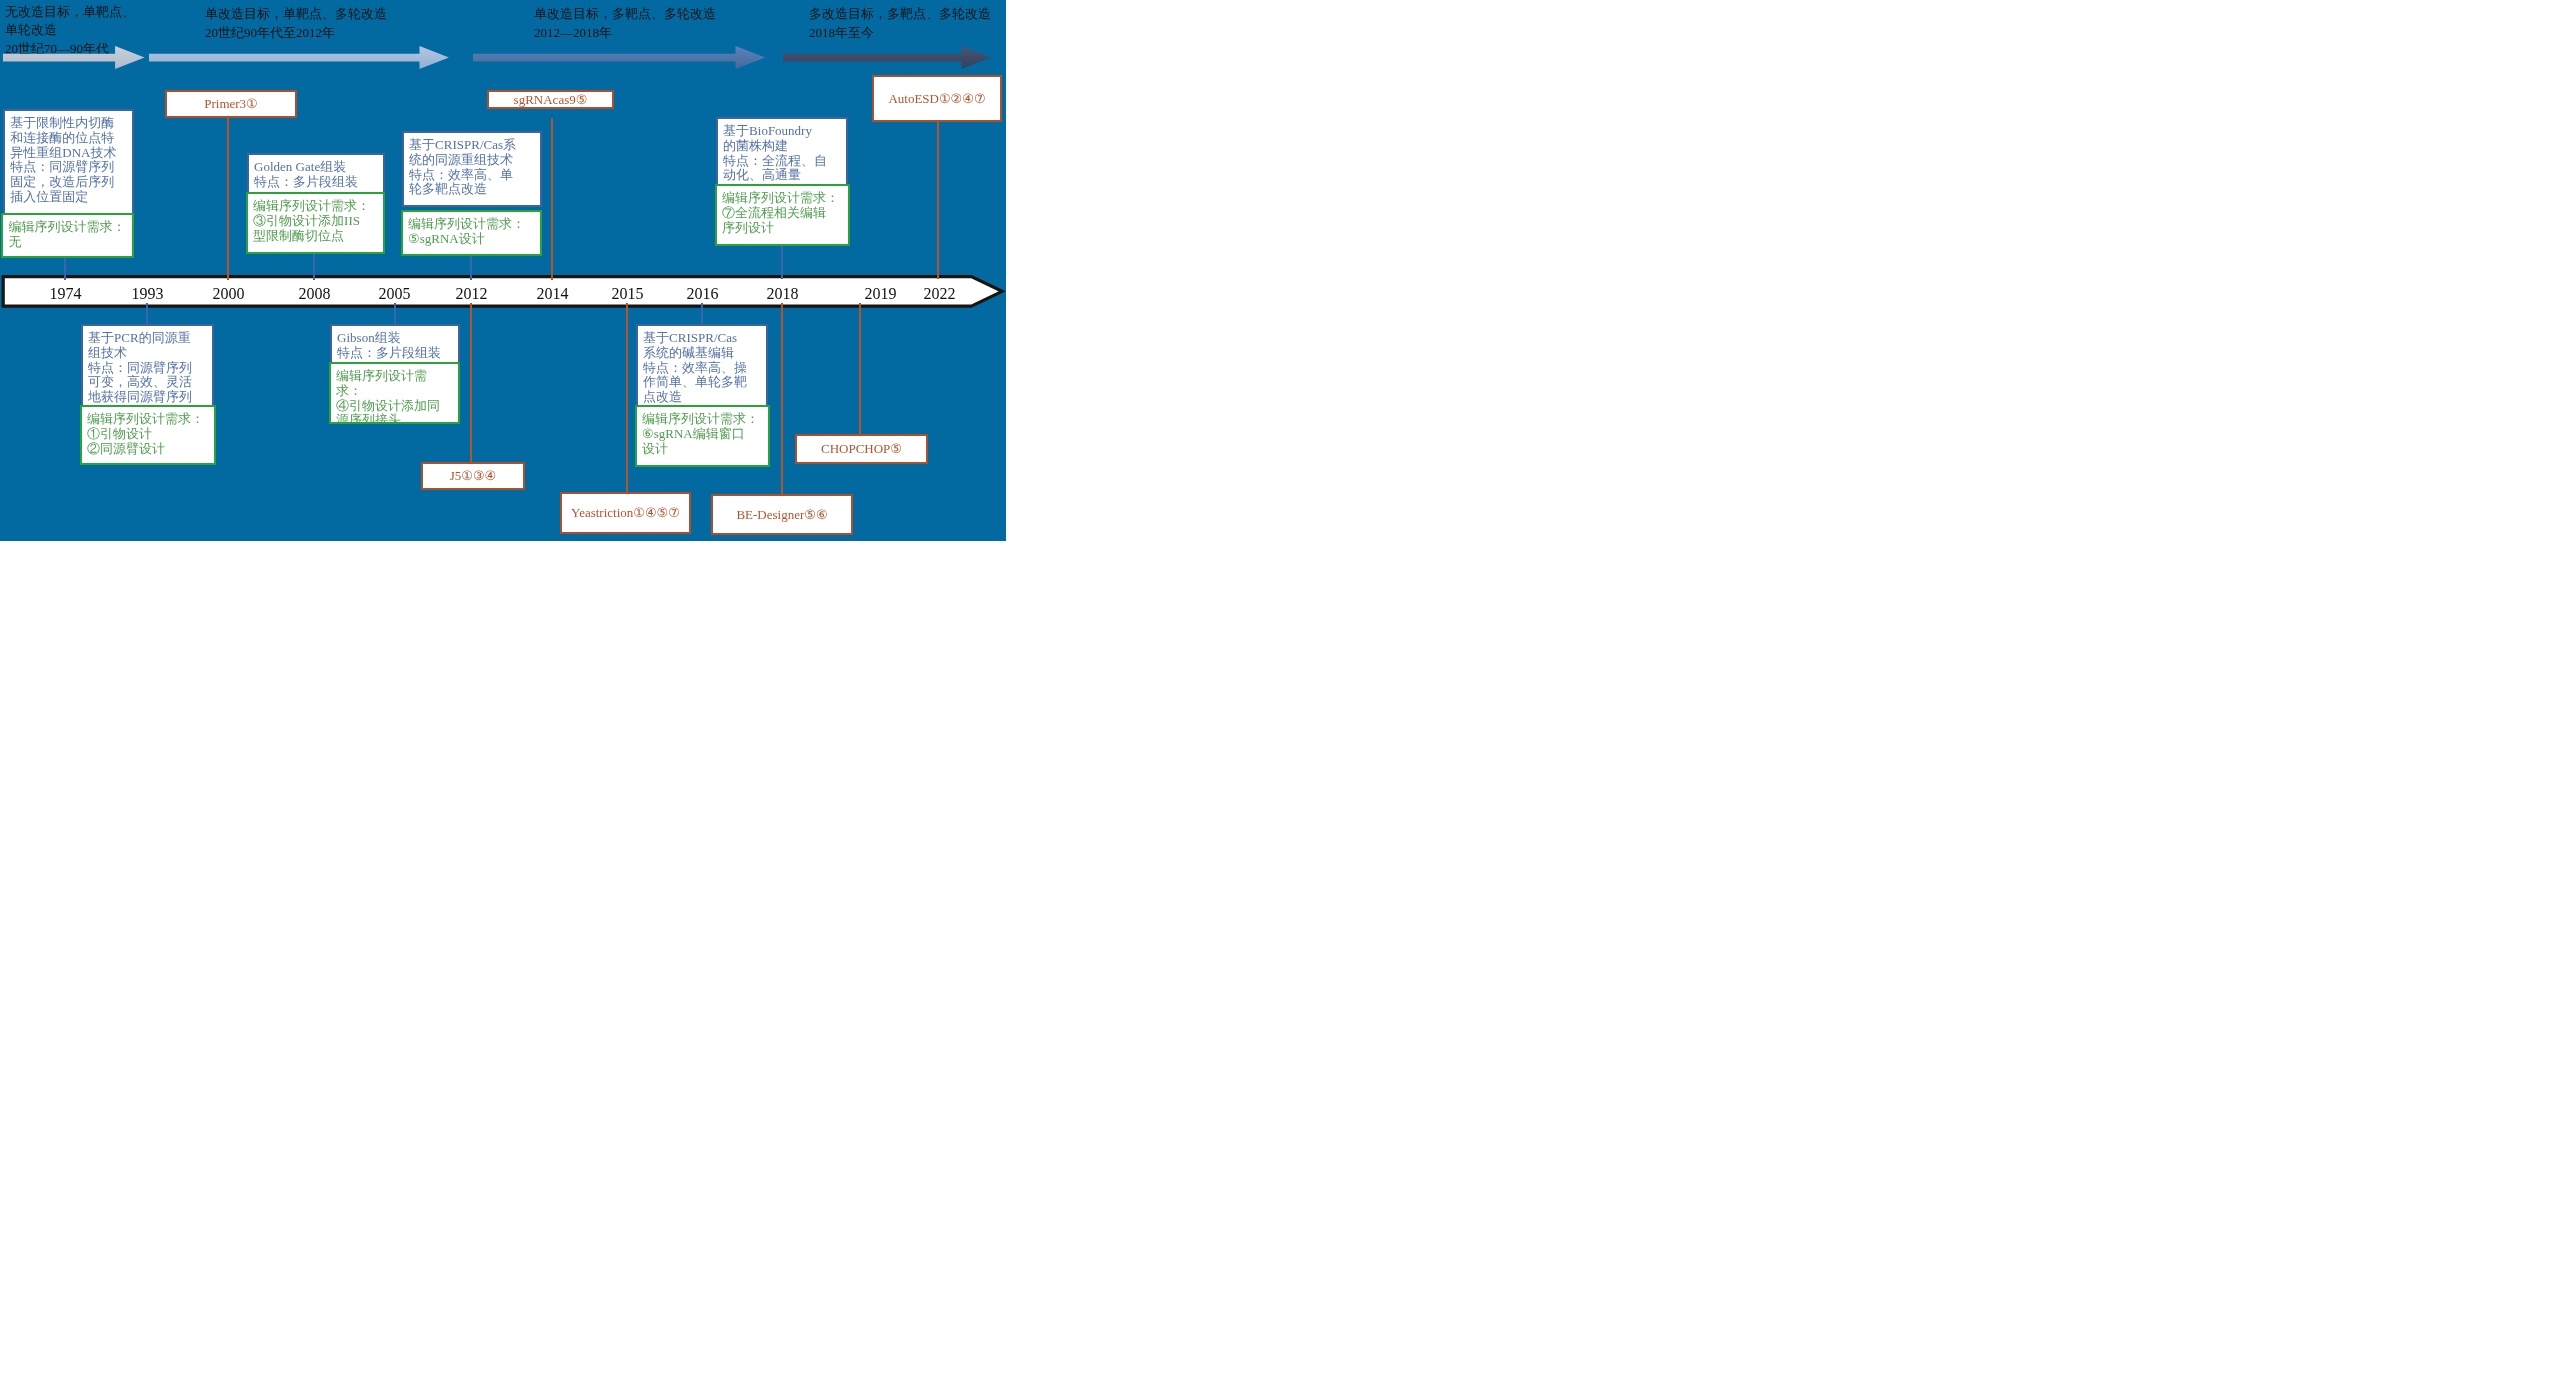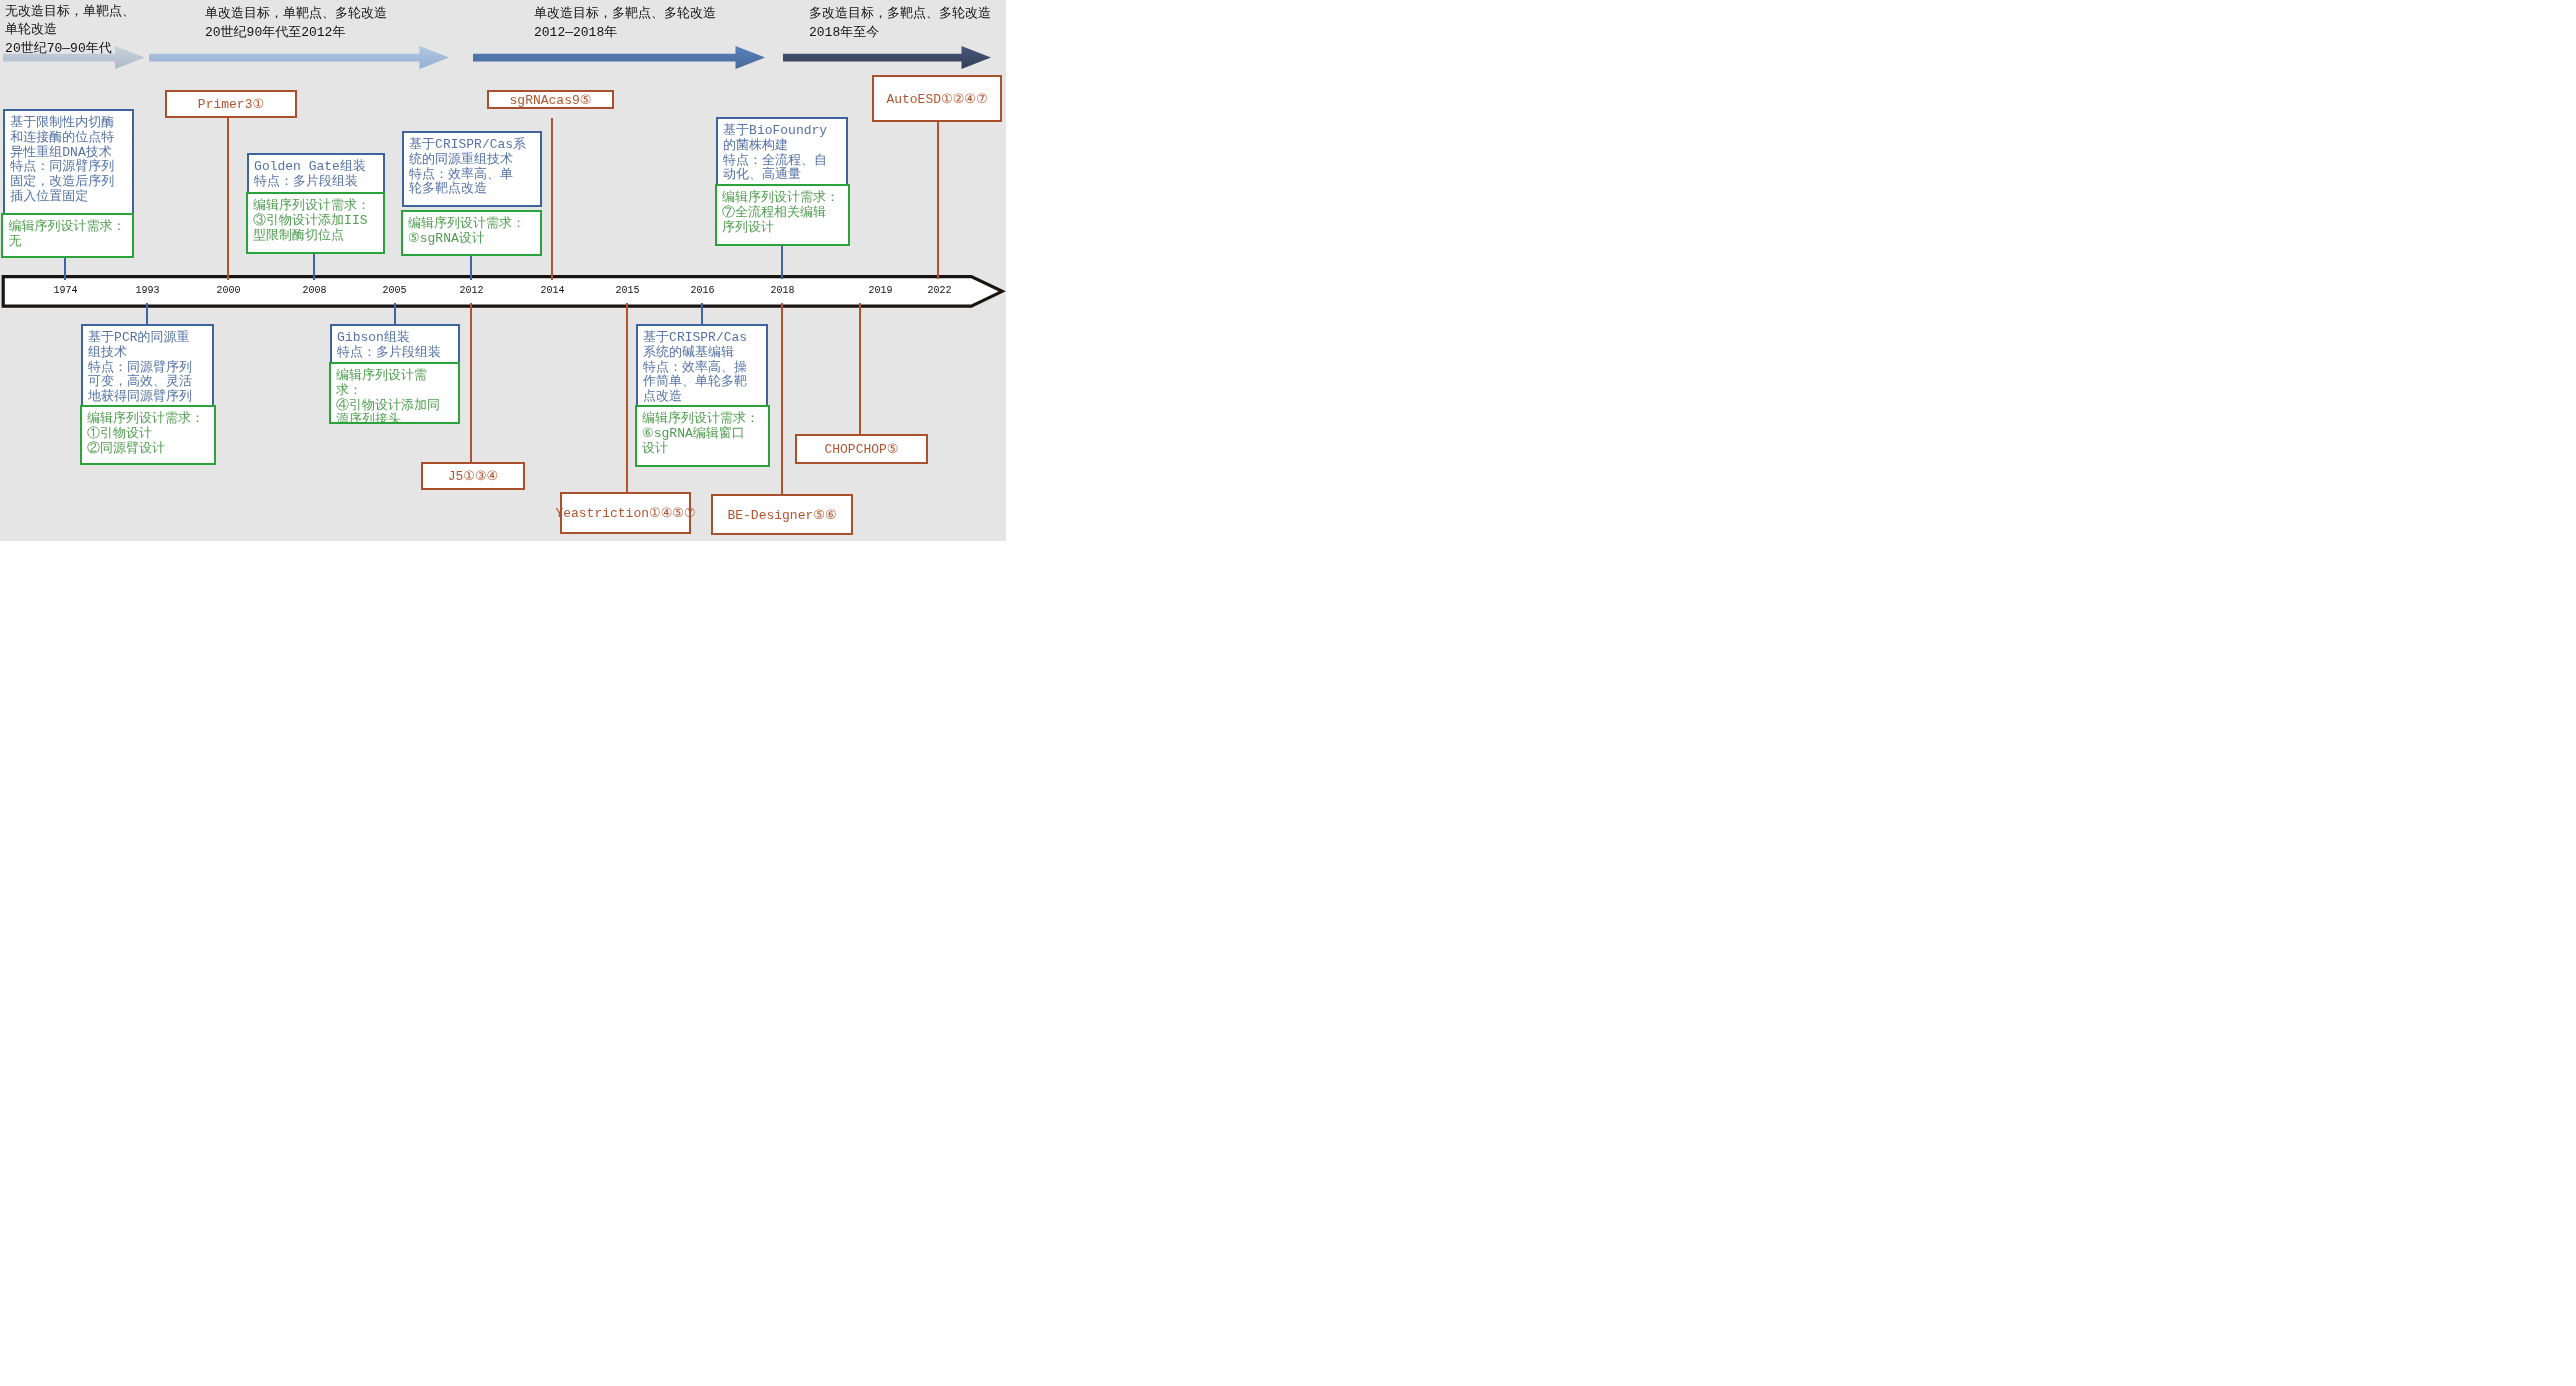--- a/index.html
+++ b/index.html
@@ -1,36 +1,36 @@
 <!DOCTYPE html>
 <html style="font-size:10.3px"><head>
 <meta charset="utf-8">
 <style>
   html,body{margin:0;padding:0;background:#fff;}
-  #canvas{position:relative;width:1006px;height:541px;background:#e5e5e5;overflow:hidden;
-          font-family:Liberation Mono, monospace;}
+  #canvas{position:relative;width:1006px;height:541px;background:#0369a1;overflow:hidden;
+          font-family:Liberation Serif, serif;}
   .era-label{position:absolute;white-space:pre-line;font-size:13px;line-height:1.45;color:#121212;}
   .arrow{position:absolute;top:46px;height:23px;
          clip-path:polygon(0 7.7px,calc(100% - 29.5px) 7.7px,calc(100% - 29.5px) 0,100% 11.5px,
                            calc(100% - 29.5px) 23px,calc(100% - 29.5px) 15.4px,0 15.4px);}
   .a1{background:linear-gradient(#c9d1dc,#aeb9c9);}
   .a2{background:linear-gradient(#b3c7e2,#93afd5);}
   .a3{background:linear-gradient(#5b83ba,#44699c);}
   .a4{background:linear-gradient(#46577a,#333f58);}
   .conn{position:absolute;width:1.9px;z-index:2;}
   .conn.blue{background:#3c64a8;}
   .conn.orange{background:#b2552f;}
   .tbox{position:absolute;box-sizing:border-box;background:#fff;z-index:3;
         white-space:pre-line;font-size:13px;line-height:14.8px;padding:5.1px 5.1px;overflow:hidden;}
   .tbox.blue{border:2.6px solid #3e64a0;color:#5472a6;}
   .tbox.green{border:2.6px solid #2aa33a;color:#4f9d4f;z-index:4;}
   .tool{position:absolute;box-sizing:border-box;background:#fff;z-index:3;
         border:2.6px solid #aa502c;color:#b2552f;font-size:13px;
         display:flex;align-items:center;justify-content:center;text-align:center;}
-  .year{position:absolute;top:285px;width:51px;text-align:center;font-size:10px;color:#111;z-index:2;}
+  .year{position:absolute;top:285px;width:51px;text-align:center;font-size:16px;color:#111;z-index:2;}
   #timeline-svg{position:absolute;left:0;top:0;z-index:1;}
 </style>
 </head>
 <body>
 
 <div id="canvas">
 
   <div class="era-label" style="left:5.1px;top:2.6px;width:160px">无改造目标，单靶点、
 单轮改造
 20世纪70—90年代</div>

